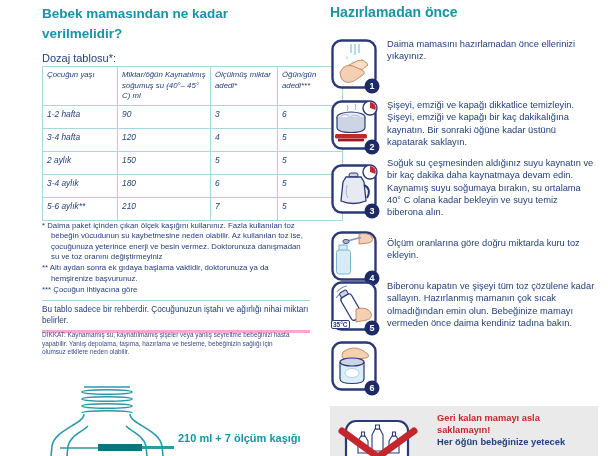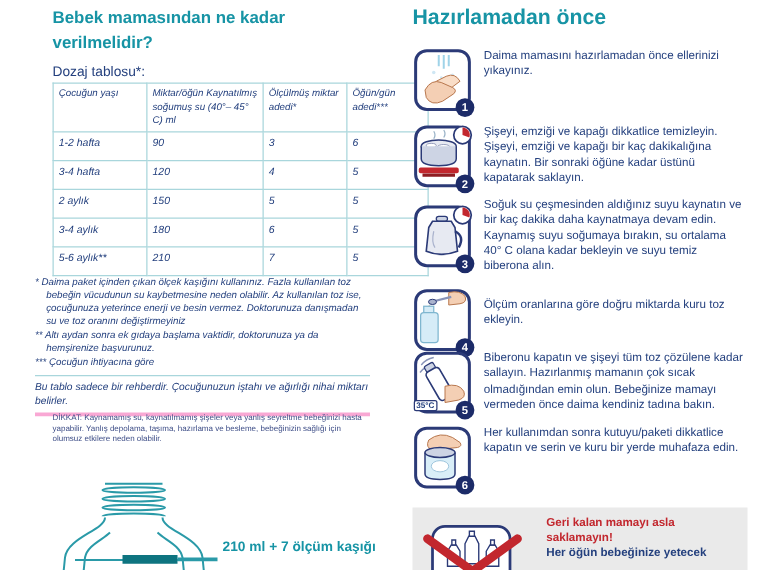--- a/index.html
+++ b/index.html
@@ -11,31 +11,31 @@
   .left-title{left:42px;top:4px;width:252px;font-size:13.5px;font-weight:bold;
               line-height:1.5;color:#1794a5;}
   .dozaj{left:42px;top:52px;font-size:11px;color:#24407e;}
   .dose-table{left:42px;top:66px;width:268px;border-collapse:collapse;table-layout:fixed;font-style:italic;}
   .dose-table th,.dose-table td{border:1px solid #a9d6dc;padding:3px 4px;vertical-align:top;
               text-align:left;font-weight:normal;color:#24407e;}
   .dose-table th{font-size:7.8px;line-height:1.35;height:32px;}
   .dose-table td{font-size:8.4px;height:16px;}
   .c1{width:66px;}.c2{width:84px;}.c3{width:58px;}.c4{width:56px;}
 
-  .notes{left:28px;top:221px;width:268px;font-size:7.8px;line-height:1.33;color:#24407e;font-style:italic;}
+  .notes{left:42px;top:221px;width:268px;font-size:7.8px;line-height:1.33;color:#24407e;}
   .fn{padding-left:9px;text-indent:-9px;margin-bottom:1px;}
   .guide{margin-top:4px;border-top:1px solid #a9d6dc;border-bottom:3px solid #f9a8d4;
          padding:3px 0 4px 0;font-size:8.2px;line-height:1.35;}
   .caution{left:42px;top:331px;width:248px;font-size:6.4px;line-height:1.35;color:#3c4c86;}
 
   .bottle-wrap{left:46px;top:384px;width:260px;height:72px;}
   .bottle-label{left:178px;top:432px;font-size:11px;font-weight:bold;color:#1794a5;}
 
   
-  .right-title{left:330px;top:4px;font-size:17px;font-weight:bold;color:#1794a5;}
+  .right-title{left:330px;top:4px;font-size:14px;font-weight:bold;color:#1794a5;}
   .step{left:330px;width:270px;display:flex;gap:7px;align-items:flex-start;}
   .step-text{width:208px;font-size:9.3px;line-height:1.32;color:#24407e;}
   .icon-box{position:relative;width:50px;height:56px;flex:0 0 50px;}
   .temp-chip{position:absolute;left:1px;bottom:7px;background:#fff;border:1px solid #2b3a77;
              border-radius:2px;font-size:6.5px;font-weight:bold;color:#24407e;padding:0 1px;}
 
   .warn-box{left:330px;top:406px;width:268px;height:58px;background:#eaeaea;
             display:flex;align-items:flex-start;padding:7px 6px 0 8px;box-sizing:border-box;}
   .warn-text{margin-left:19px;width:152px;font-size:9.3px;font-weight:bold;line-height:1.28;}
   .warn-red{color:#c2272e;}
@@ -211,21 +211,20 @@
       <svg width="50" height="56" viewBox="0 0 50 56">
         <rect x="2.5" y="2.5" width="43" height="47" rx="9" fill="#fff" stroke="#2b3a77" stroke-width="2.4"></rect>
         <path d="M13 12 q9 -7 19 -2 l6 4 q2 3 -2 4 l-20 2 q-6 -2 -3 -8 z" fill="#f4cfb4" stroke="#b8774d" stroke-width="0.8"></path>
         <path d="M10 22 v17 q0 4.5 12 4.5 t12 -4.5 v-17" fill="#d9eef8" stroke="#2b3a77" stroke-width="1.2"></path>
         <ellipse cx="22" cy="22" rx="12" ry="4" fill="#cdd4e4" stroke="#2b3a77" stroke-width="1.2"></ellipse>
         <ellipse cx="22" cy="33" rx="7" ry="4.5" fill="#fff" stroke="#9fc6dd" stroke-width="0.8"></ellipse>
         <circle cx="42" cy="48" r="7.5" fill="#1c2b68"></circle>
         <text x="42" y="51.2" text-anchor="middle" font-size="9" font-weight="bold" fill="#fff">6</text>
       </svg>
     </div>
-    <div class="step-text">Her kullanımdan sonra kutuyu/paketi dikkatlice kapatın ve serin ve kuru bir yerde muhafaza edin.</div>
   </div>
 
   <div class="abs warn-box">
     <svg width="80" height="62" viewBox="0 0 80 62">
       <rect x="8" y="8" width="62" height="56" rx="10" fill="#fff" stroke="#2b3a77" stroke-width="2.2"></rect>
       <g fill="#fff" stroke="#2b3a77" stroke-width="1.1">
         <path d="M20 28 l3 -5 h4 l3 5 v12 h-10 z"></path>
           <path d="M23.5 19 h3 v4 h-3 z"></path>
         <path d="M34 22 l3 -6 h5 l3 6 v16 h-11 z"></path>
           <path d="M37.5 12 h4 v4 h-4 z"></path>

